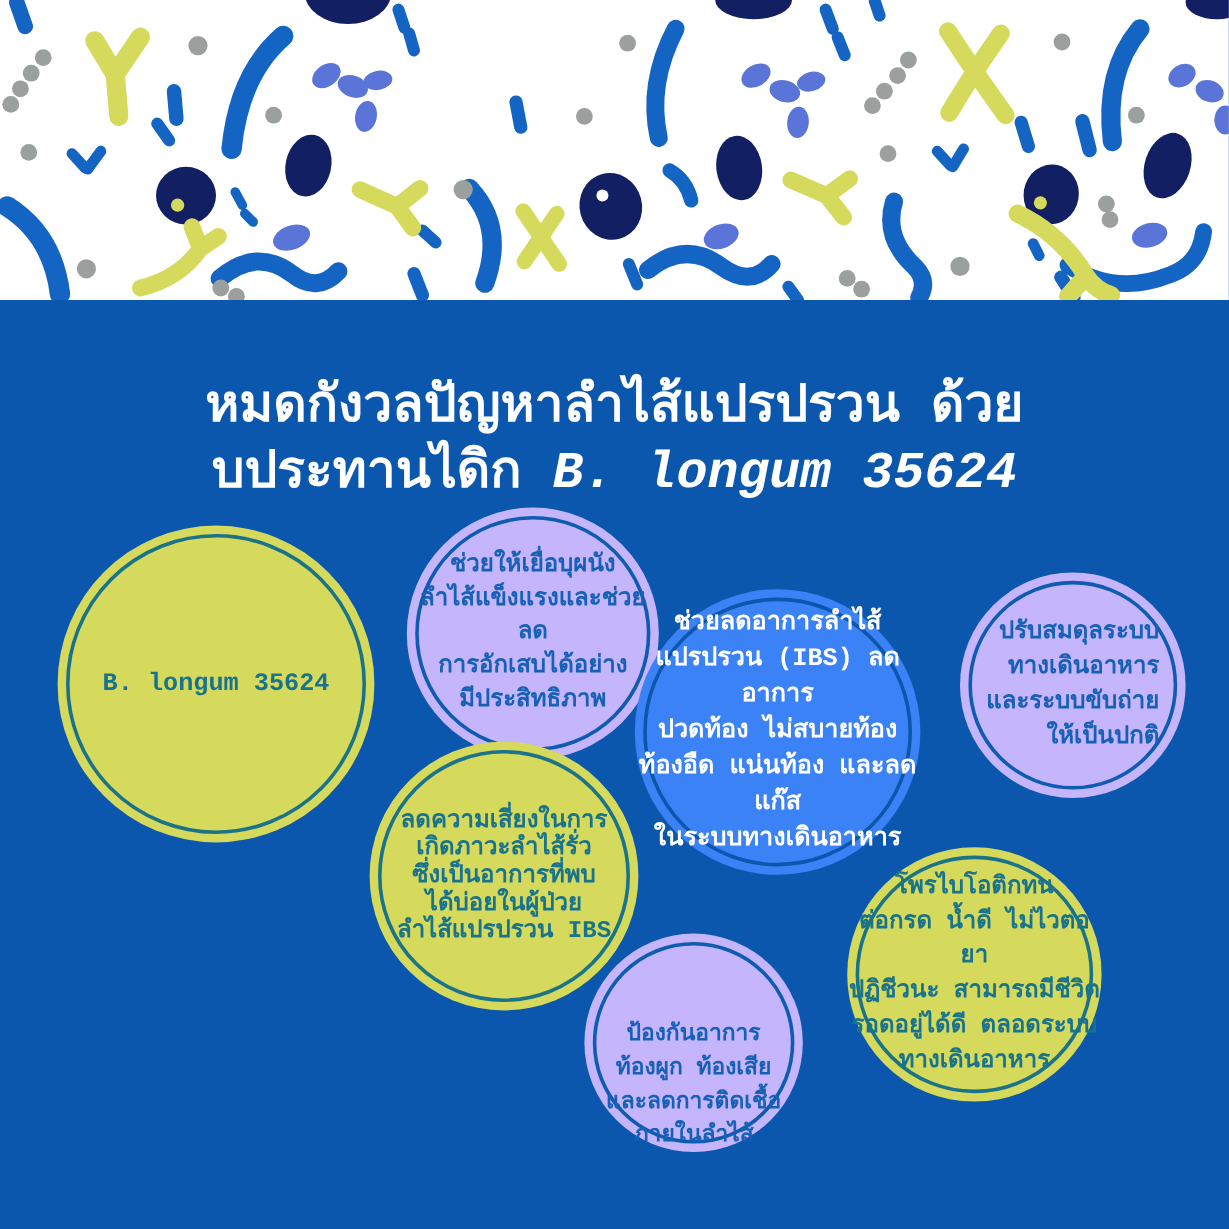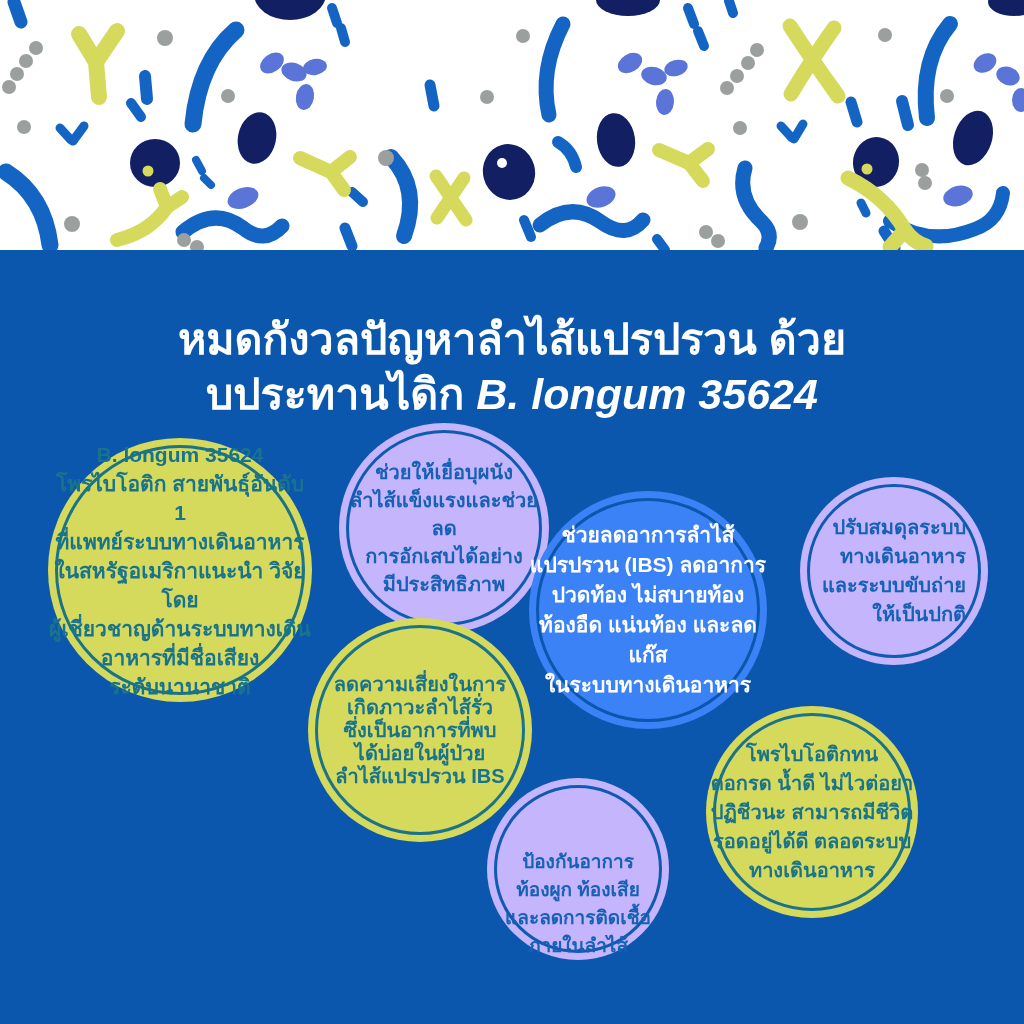--- a/index.html
+++ b/index.html
@@ -1,21 +1,21 @@
 <!DOCTYPE html>
 <html><head>
 <meta charset="utf-8">
 <style>
   html,body{margin:0;padding:0;}
   body{
     width:1024px;height:1024px;position:relative;overflow:hidden;
     background:#0B57AE;
     font-family:"Liberation Sans","DejaVu Sans",sans-serif;
   }
-  .stage{position:absolute;inset:0;width:1024px;height:739px;}
+  .stage{position:absolute;inset:0;width:1024px;height:739px;font-family:Liberation Mono, monospace;}
   
   .band{
     position:absolute;left:0;top:0;width:1024px;height:250px;
     background:#FFFFFF;
   }
   .band svg{display:block;width:1024px;height:250px;}
   
   .title{
     position:absolute;left:0;top:283px;width:1024px;
     text-align:center;color:#FFFFFF;font-weight:700;
@@ -167,26 +167,21 @@
       </g>
     </svg>
   </div>
 
   <h1 class="title">
     <span>หมดกังวลปัญหาลำไส้แปรปรวน ด้วย</span><br>
     <span>บประทานไดิก </span><span class="italic">B. longum 35624</span>
   </h1>
 
   <div class="bubble yellow b0">
-    <div class="bubble-text"><span class="italic">B. longum 35624</span><br><span>โพรไบโอติก สายพันธุ์อันดับ 1
-ที่แพทย์ระบบทางเดินอาหาร
-ในสหรัฐอเมริกาแนะนำ วิจัยโดย
-ผู้เชี่ยวชาญด้านระบบทางเดิน
-อาหารที่มีชื่อเสียง
-ระดับนานาชาติ</span></div>
+    <div class="bubble-text"><span class="italic">B. longum 35624</span><br></div>
   </div>
 
   <div class="bubble white b1">
     <div class="bubble-text">ช่วยให้เยื่อบุผนัง
 ลำไส้แข็งแรงและช่วยลด
 การอักเสบได้อย่าง
 มีประสิทธิภาพ</div>
   </div>
 
   <div class="bubble gray b2">

